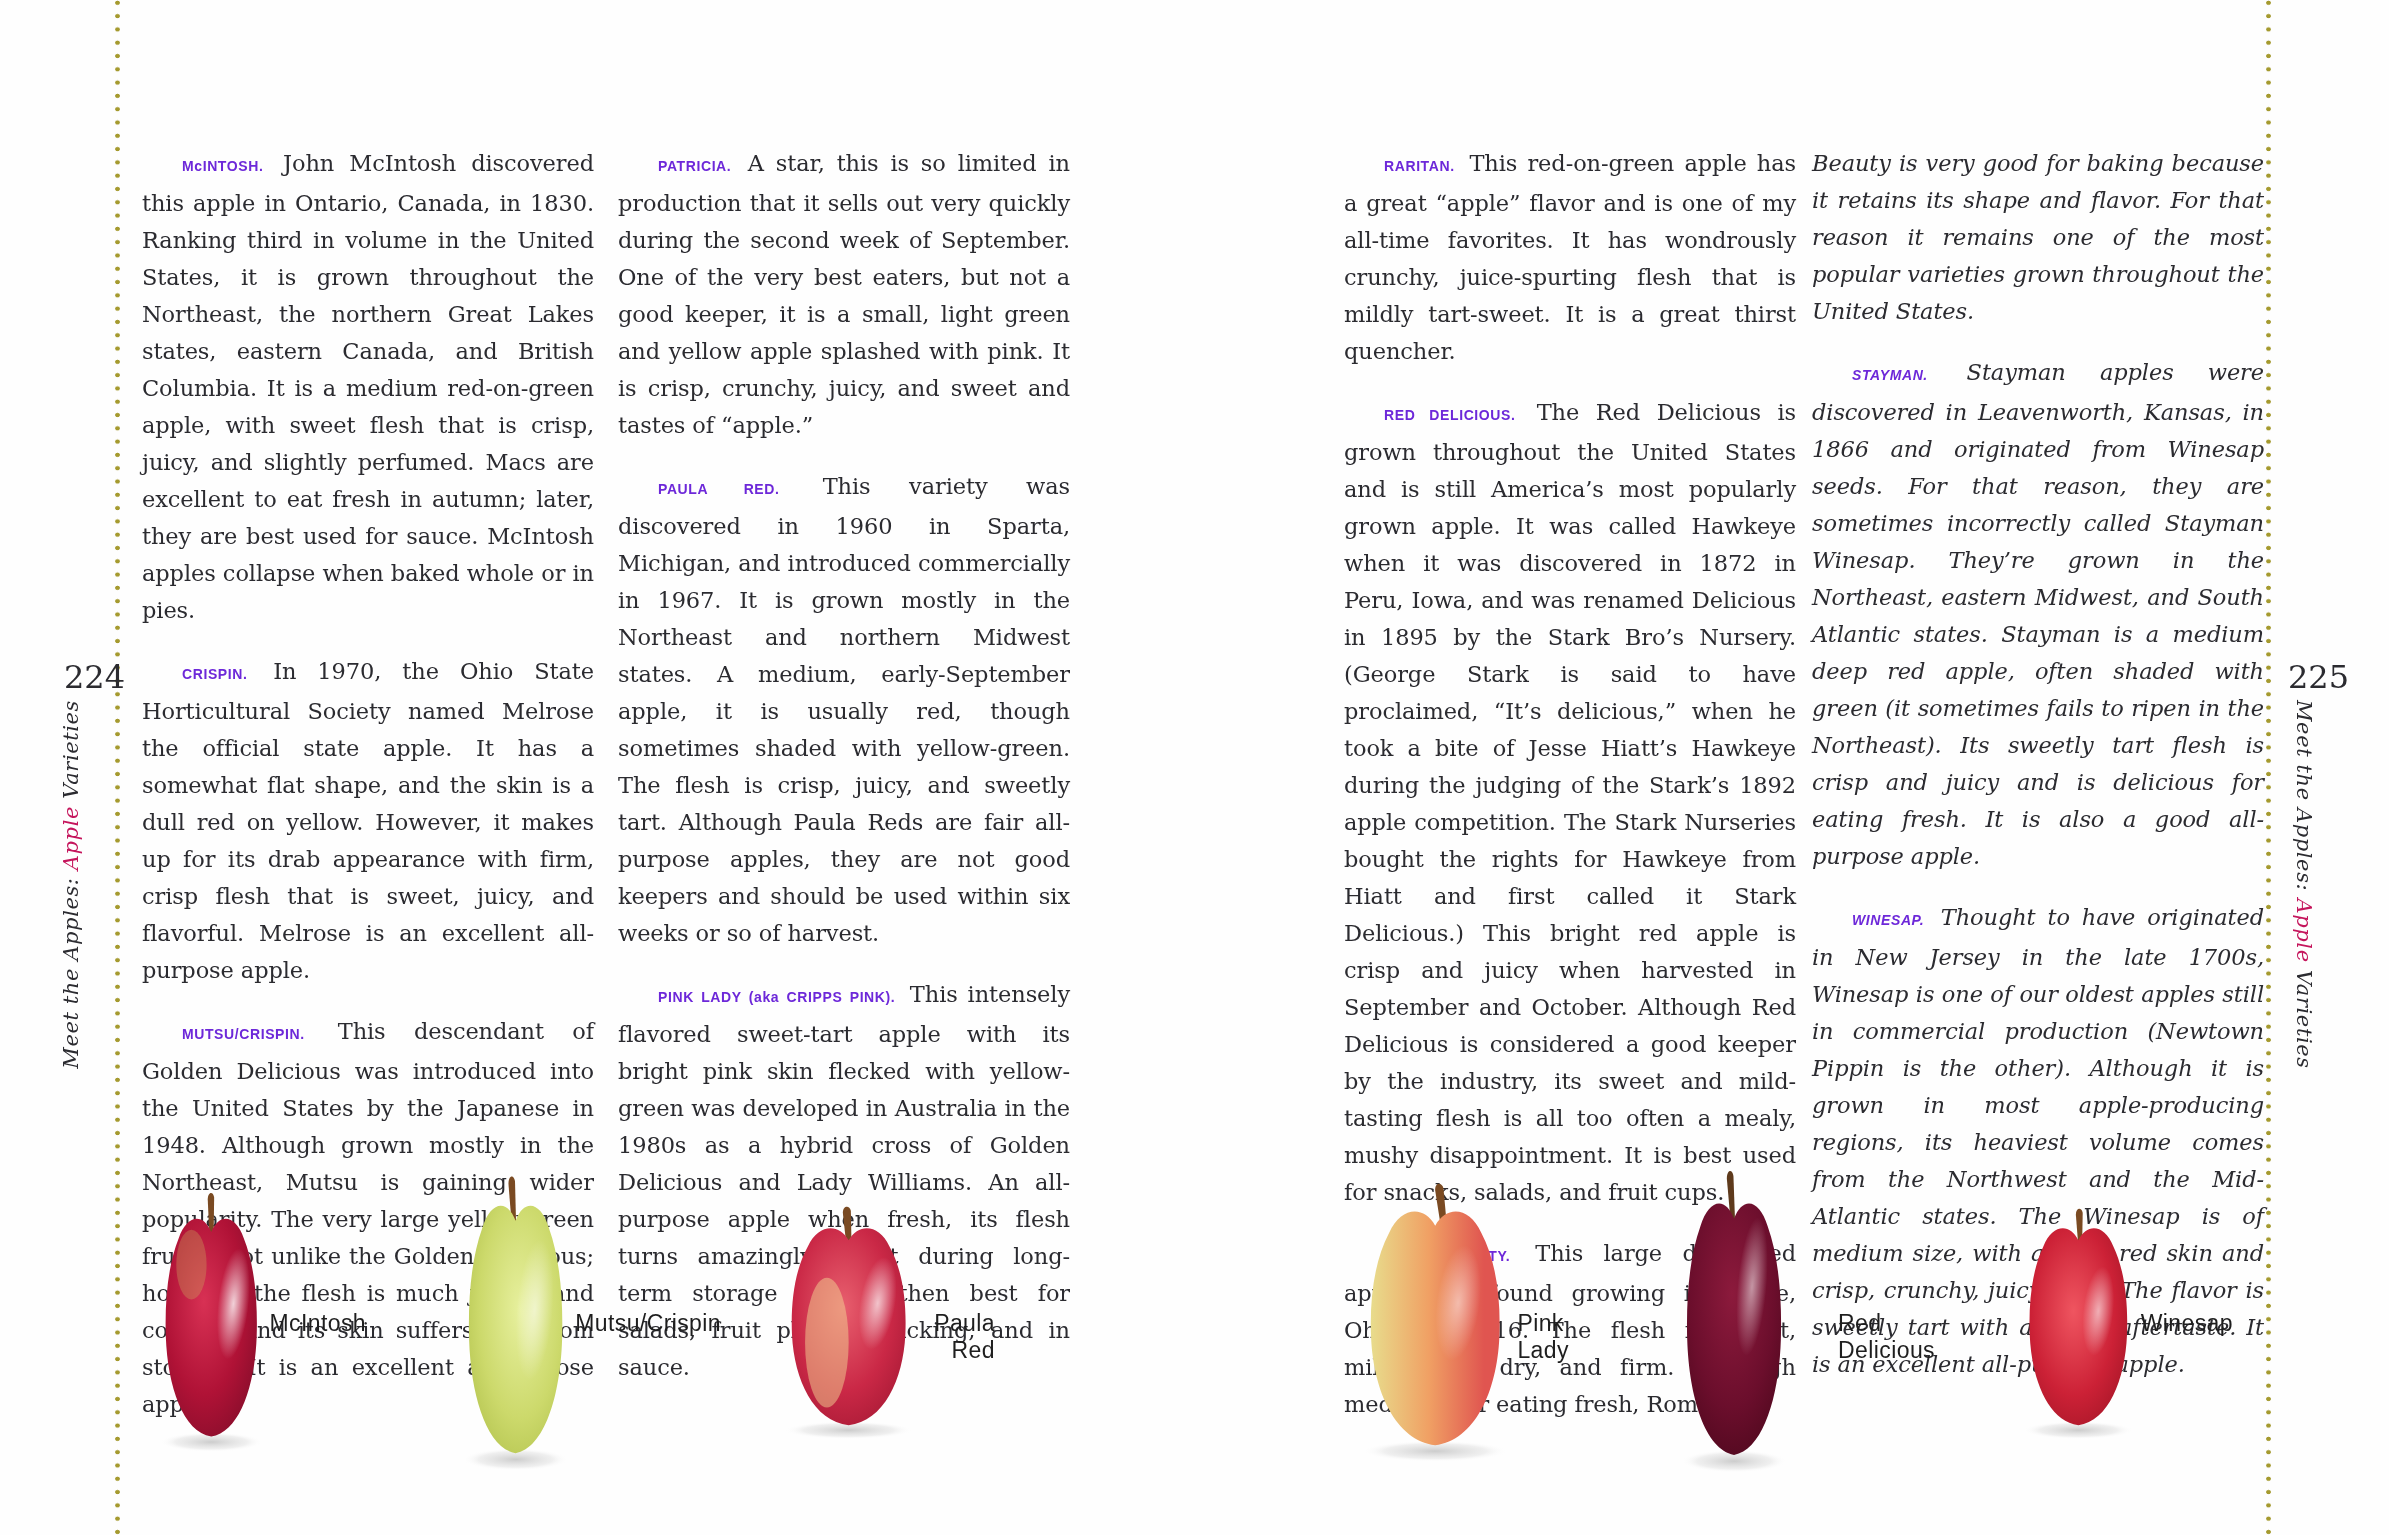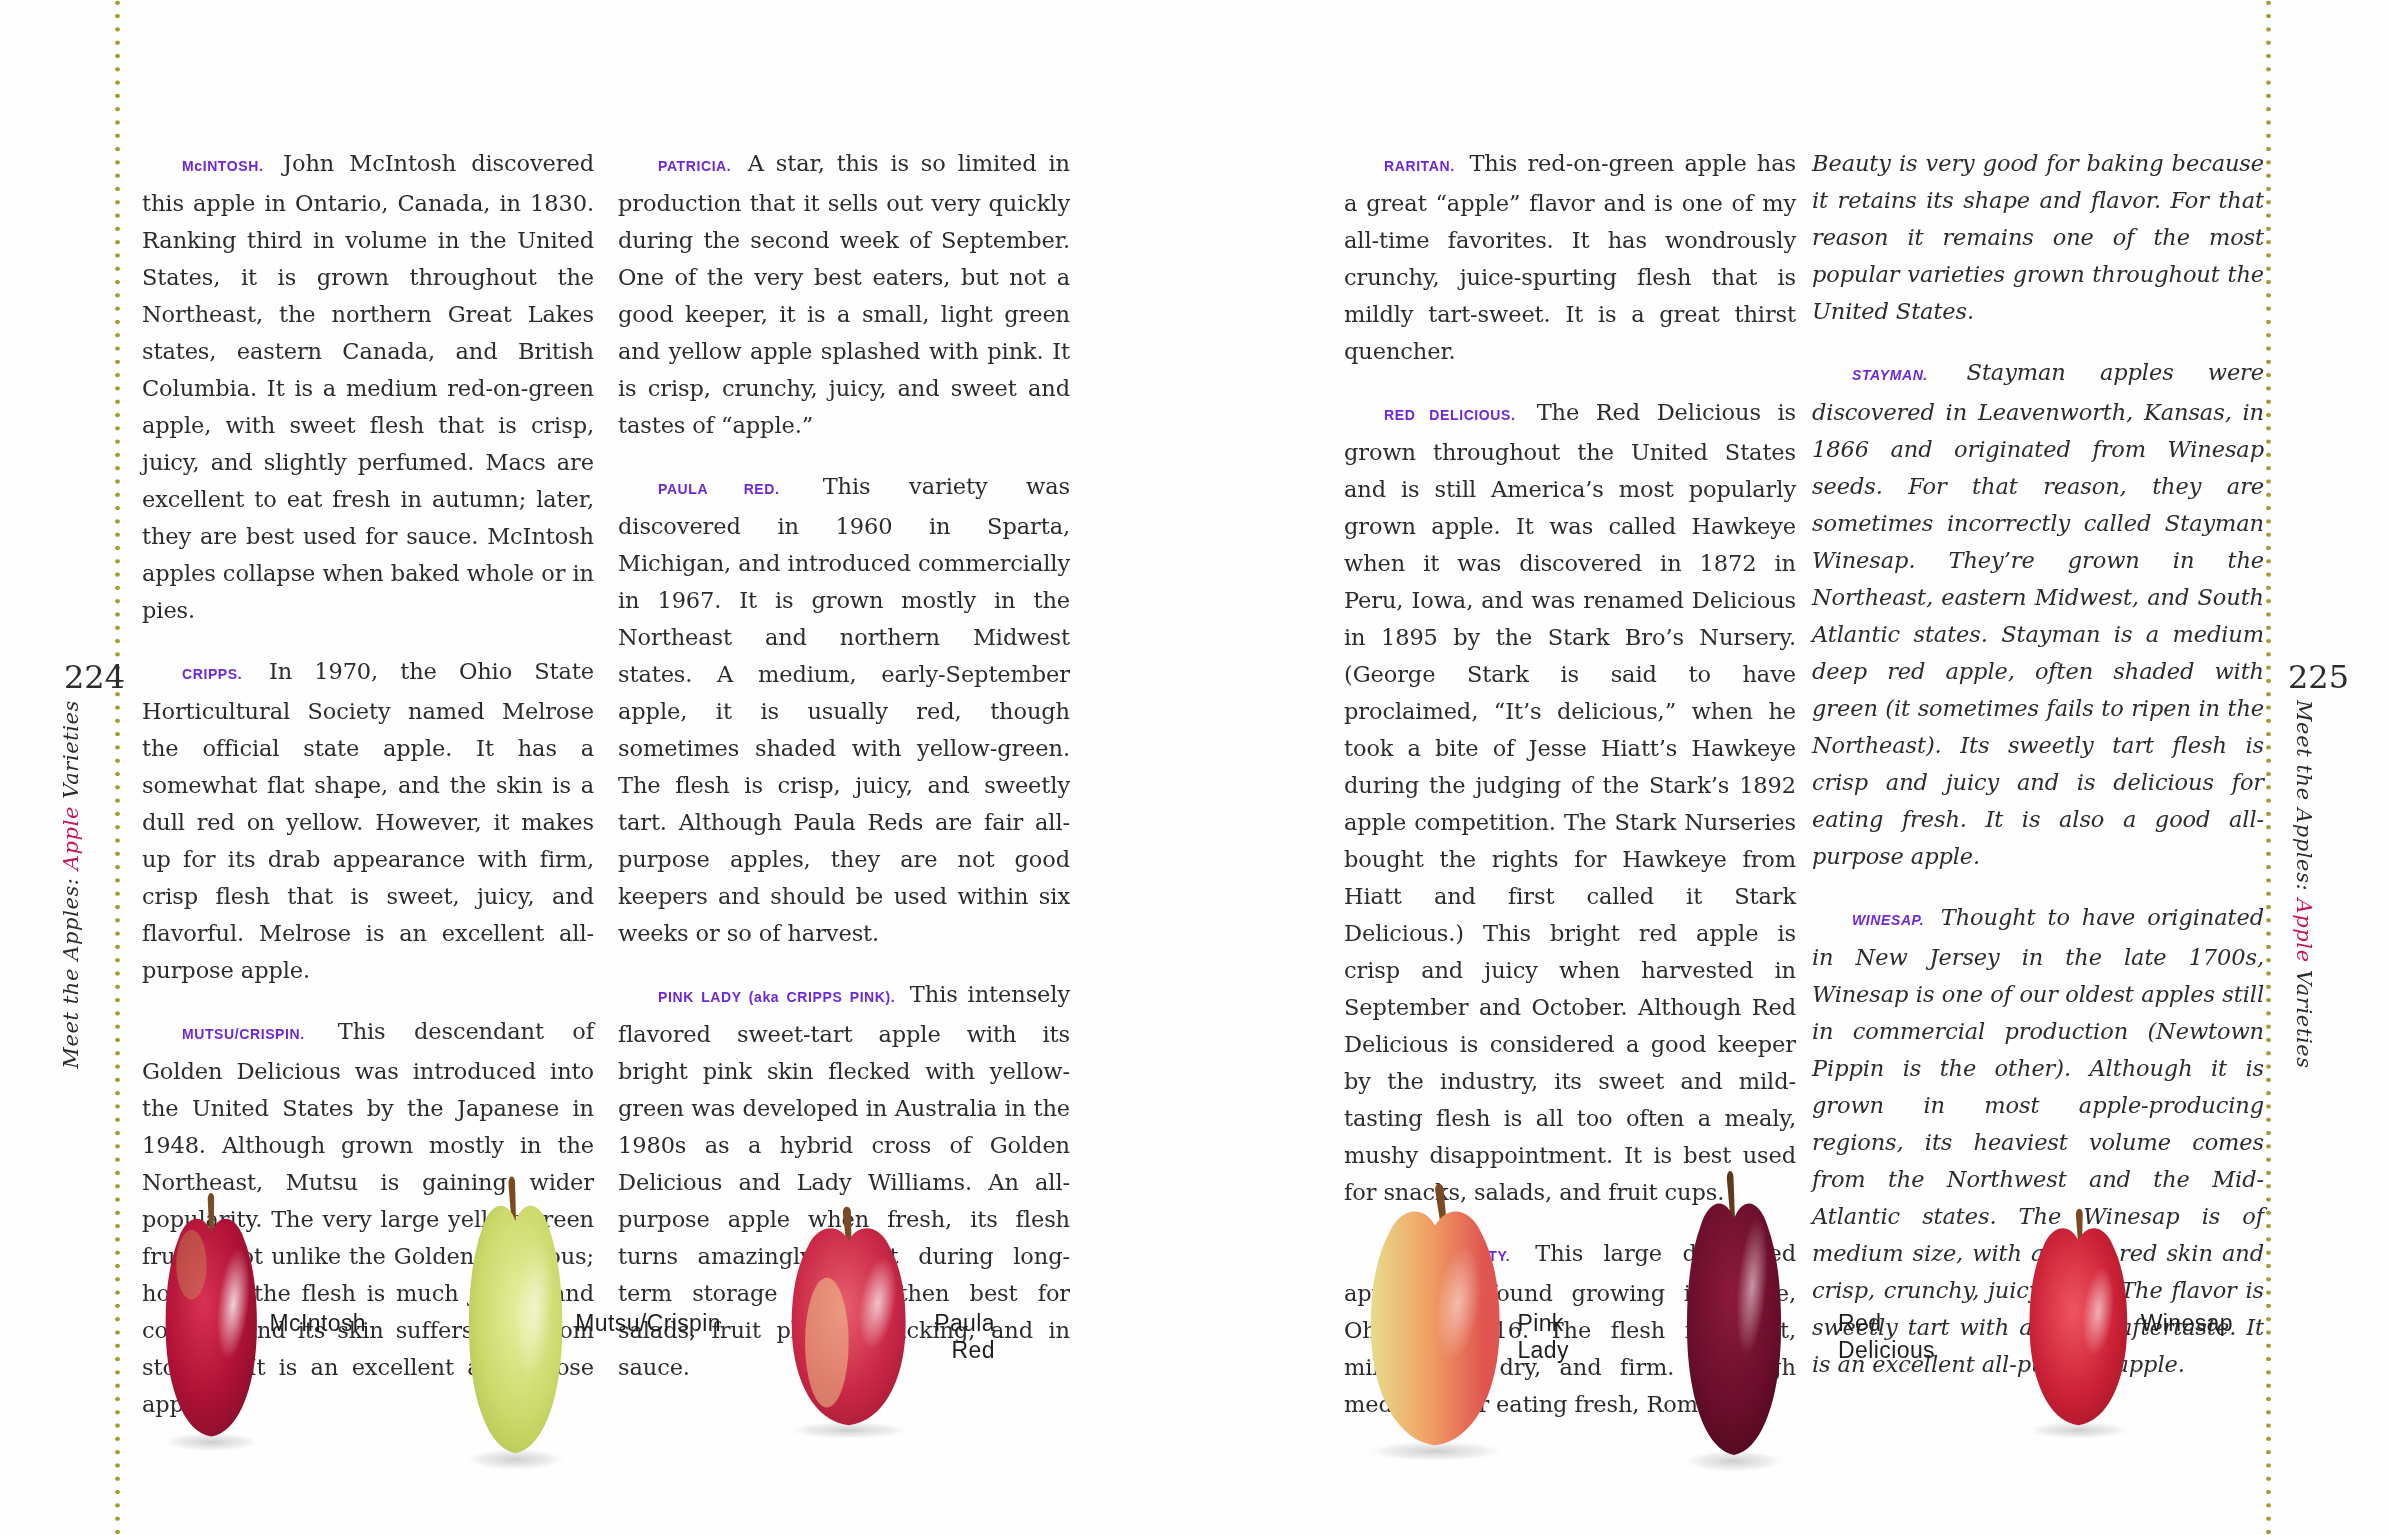--- a/index.html
+++ b/index.html
@@ -42,21 +42,21 @@
 
   <div class="pagenum pr">225</div>
   <div class="vlabel pr"><span>Meet the Apples: </span><span class="accent">Apple</span><span> Varieties</span></div>
 
   <div class="col c1">
     <p class="entry">
       <span class="h">McINTOSH.</span>
       <span>John McIntosh discovered this apple in Ontario, Canada, in 1830. Ranking third in volume in the United States, it is grown throughout the Northeast, the northern Great Lakes states, eastern Canada, and British Columbia. It is a medium red-on-green apple, with sweet flesh that is crisp, juicy, and slightly perfumed. Macs are excellent to eat fresh in autumn; later, they are best used for sauce. McIntosh apples collapse when baked whole or in pies.</span>
     </p>
     <p class="entry">
-      <span class="h">CRIPPS.</span>
+      <span class="h">CRISPIN.</span>
       <span>In 1970, the Ohio State Horticultural Society named Melrose the official state apple. It has a somewhat flat shape, and the skin is a dull red on yellow. However, it makes up for its drab appearance with firm, crisp flesh that is sweet, juicy, and flavorful. Melrose is an excellent all-purpose apple.</span>
     </p>
     <p class="entry">
       <span class="h">MUTSU/CRISPIN.</span>
       <span>This descendant of Golden Delicious was introduced into the United States by the Japanese in 1948. Although grown mostly in the Northeast, Mutsu is gaining wider popularity. The very large yellow-green fruit is not unlike the Golden Delicious; however, the flesh is much juicier and coarser, and its skin suffers less from storage. It is an excellent all-purpose apple.</span>
     </p>
   </div>
 
   <div class="col c2">
     <p class="entry">

